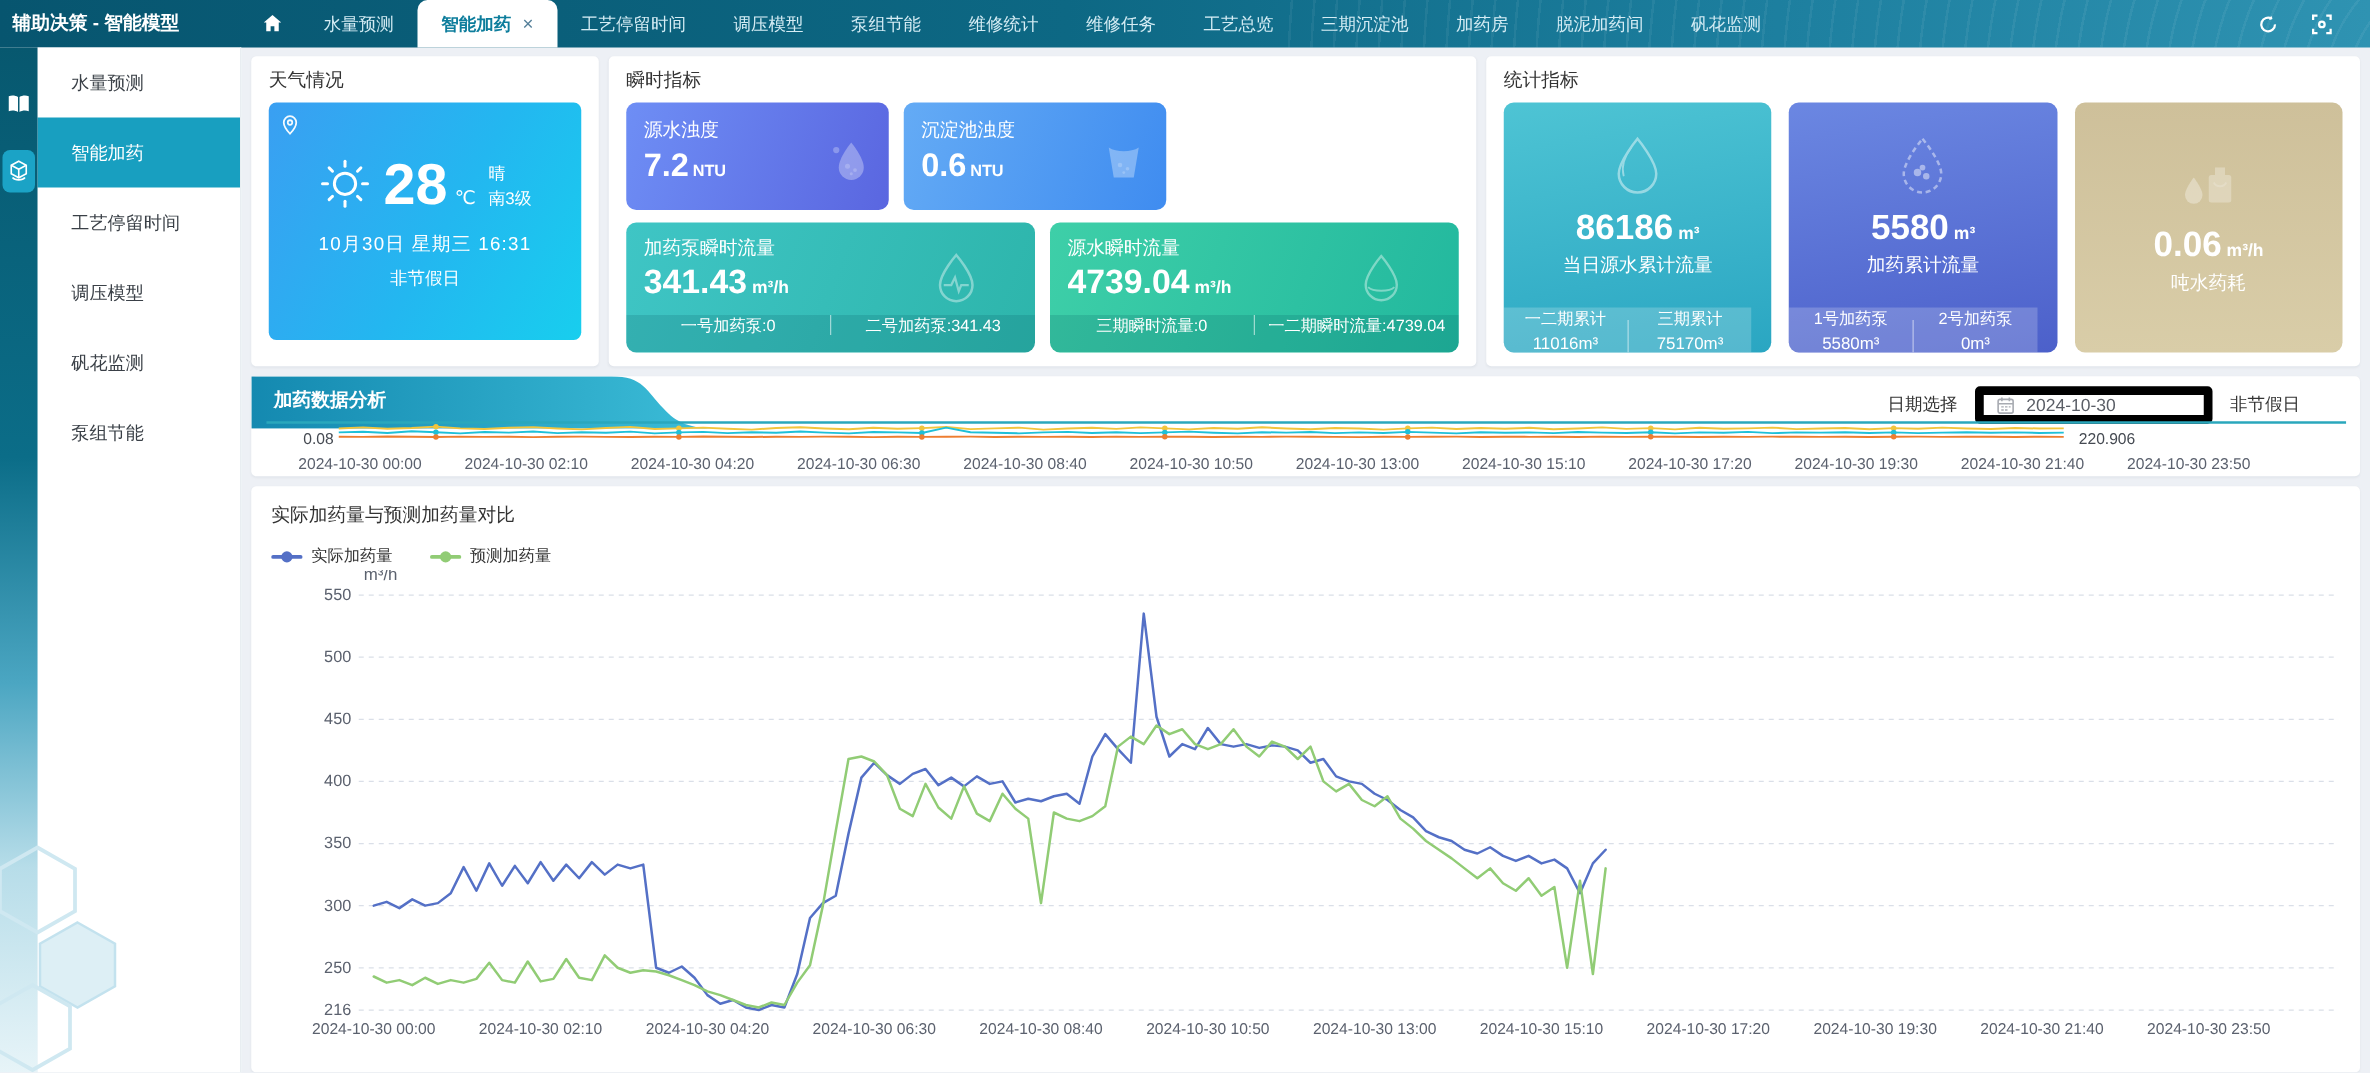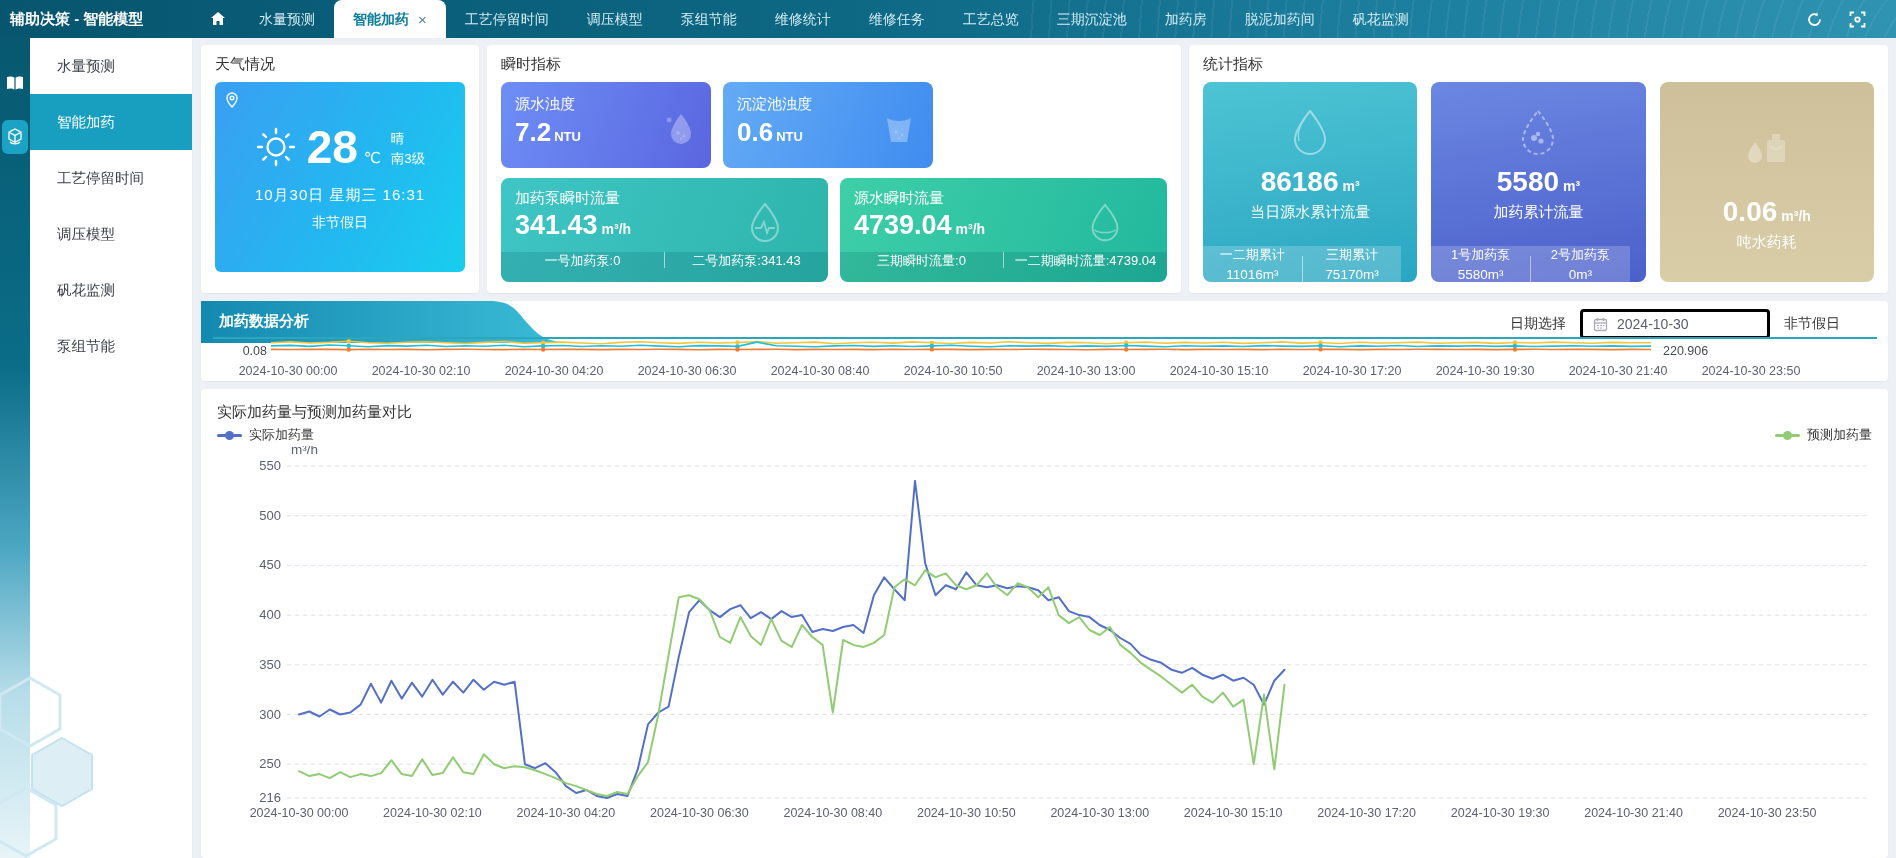--- a/index.html
+++ b/index.html
@@ -84,28 +84,28 @@
   .sc-cell{flex:1;display:flex;flex-direction:column;gap:3px;font-size:13px}
   .sc-cell .v{font-size:13.5px}
   .sc-div{width:1px;height:26px;background:rgba(255,255,255,.5)}
   
   .analysis{margin-top:8px;height:80px;position:relative}
   .ribbon{position:absolute;left:0;top:0;width:390px;height:42px;color:#fff;font-size:15px;font-weight:bold;
     line-height:40px;padding-left:18px;background:linear-gradient(90deg,#1489b0,#3ec0da);
     clip-path:path('M0 0 H288 C314 0 316 12 330 26 C340 37 350 42 376 42 H0 Z');}
   .a-controls{position:absolute;right:48px;top:8px;display:flex;align-items:center;gap:14px}
   .a-label{font-size:14px;color:#333}
-  .date-input{width:190px;height:30px;border:3px solid #000000;border-radius:4px;display:flex;align-items:center;
+  .date-input{width:190px;height:30px;border:7px solid #000000;border-radius:4px;display:flex;align-items:center;
     gap:9px;padding:0 10px;font-size:14px;color:#5a5e66;cursor:pointer;background:#fff}
   .a-holiday{font-size:14px;color:#333}
   .sparkwrap{position:absolute;left:12px;right:12px;bottom:0;height:46px}
   
   .compare{margin-top:8px;flex:1;padding:14px 16px 0 16px;overflow:hidden}
   .c-title{font-size:15px;color:#333}
-  .legend{display:flex;justify-content:space-between;gap:30px;margin-top:4px}
+  .legend{display:flex;justify-content:flex-start;gap:30px;margin-top:14px}
   .legend-item{display:flex;align-items:center;gap:7px;font-size:13px;color:#333;cursor:pointer}
   .lg-line{width:25px;height:3px;border-radius:2px;position:relative}
   .lg-dot{width:9px;height:9px;border-radius:50%;position:absolute;left:8px;top:-3px}
   svg text{font-family:"Liberation Sans","DejaVu Sans",sans-serif}
 </style>
 </head>
 <body>
 
 <div>
 
@@ -322,21 +322,21 @@
             </div>
             <div class="scard s2">
               <div class="sc-ico" style="margin-top:44px">
                   <svg width="48" height="44" viewBox="0 0 48 44" fill="#fff" opacity=".9">
                     <path d="M12 16 C12 16 19 25 19 30 A7 7 0 0 1 5 30 C5 25 12 16 12 16 Z" opacity=".8"></path>
                     <rect x="24" y="14" width="18" height="22" rx="2" opacity=".7"></rect>
                     <rect x="29" y="8" width="8" height="6" opacity=".7"></rect>
                     <path d="M28 20 C30 24 36 24 38 20" stroke="#fff" stroke-width="1.5" fill="none"></path>
                   </svg>
                 </div>
-              <div class="sc-val" style="margin-top:20px"><span>0.06</span><span class="sc-unit">m³/h</span></div>
+              <div class="sc-val" style="margin-top:4px"><span>0.06</span><span class="sc-unit">m³/h</span></div>
               <div class="sc-label">吨水药耗</div>
             </div>
           </div>
         </div>
       </section>
 
       <section class="panel analysis">
         <div class="ribbon">加药数据分析</div>
         <div class="a-controls">
           <span class="a-label">日期选择</span>

